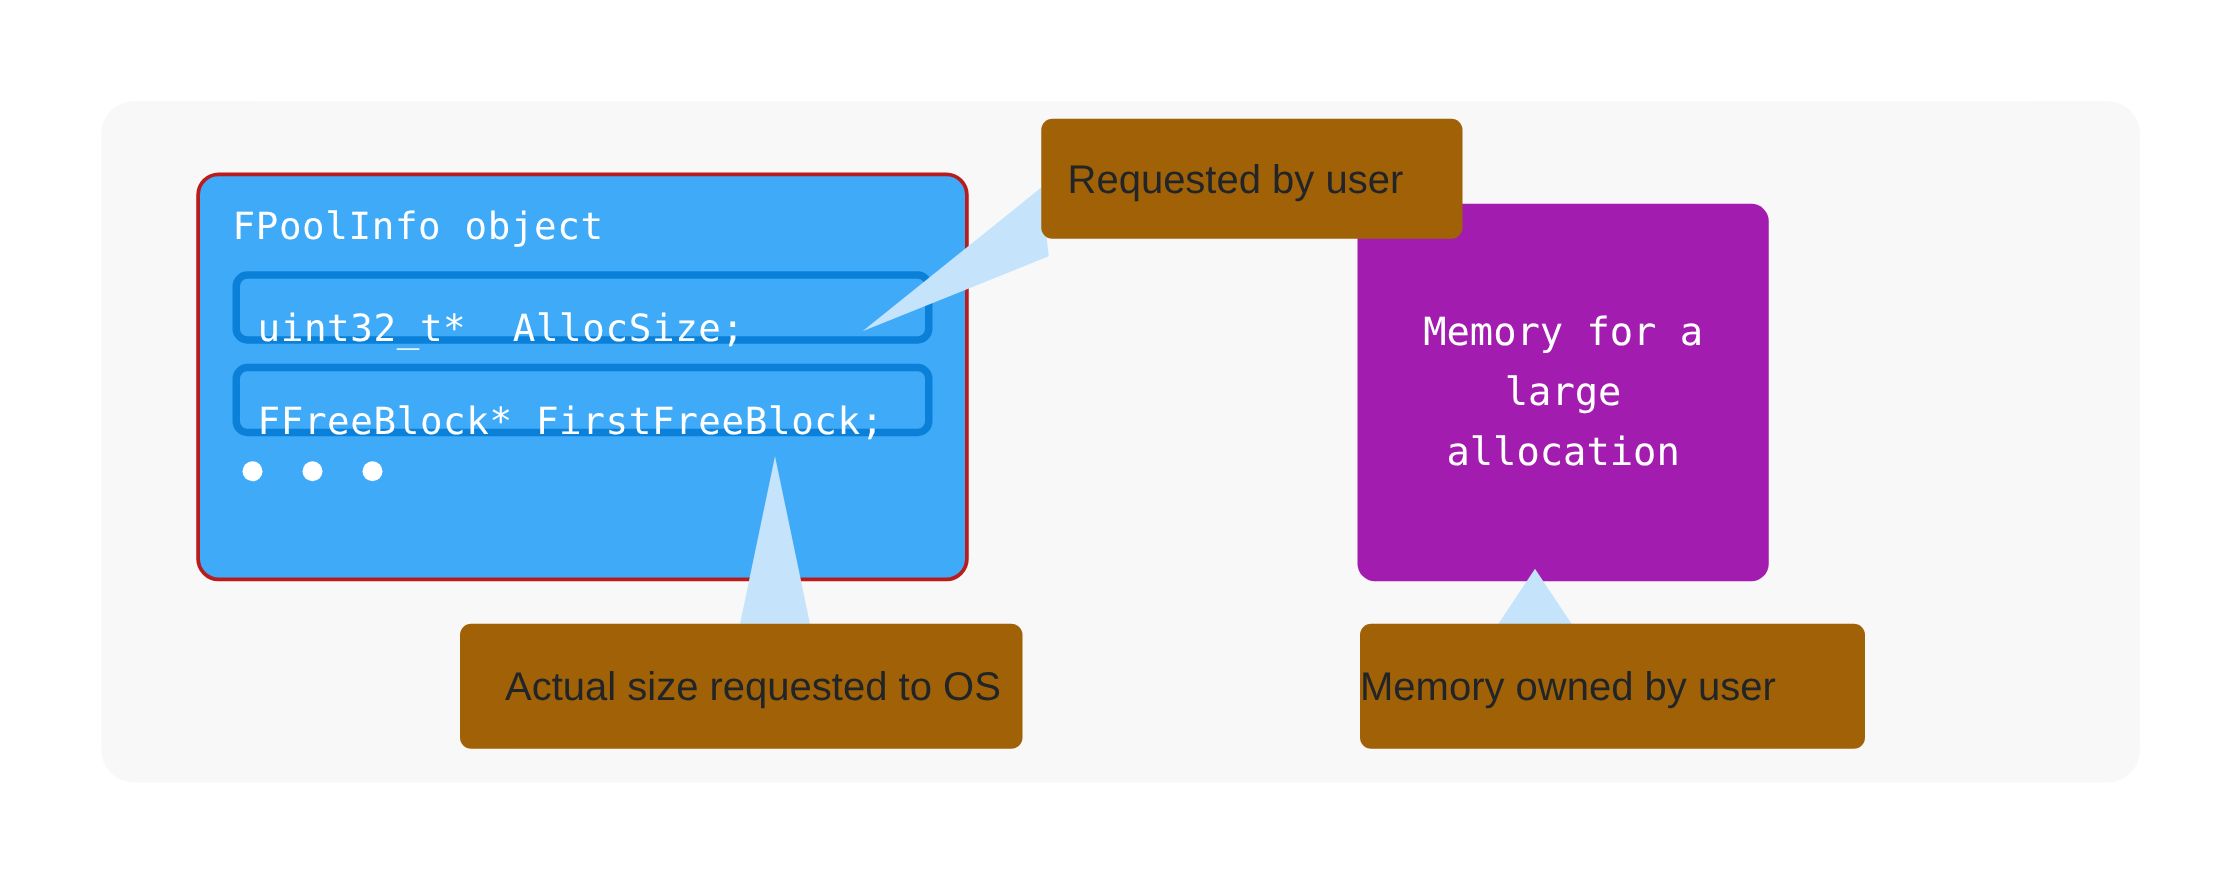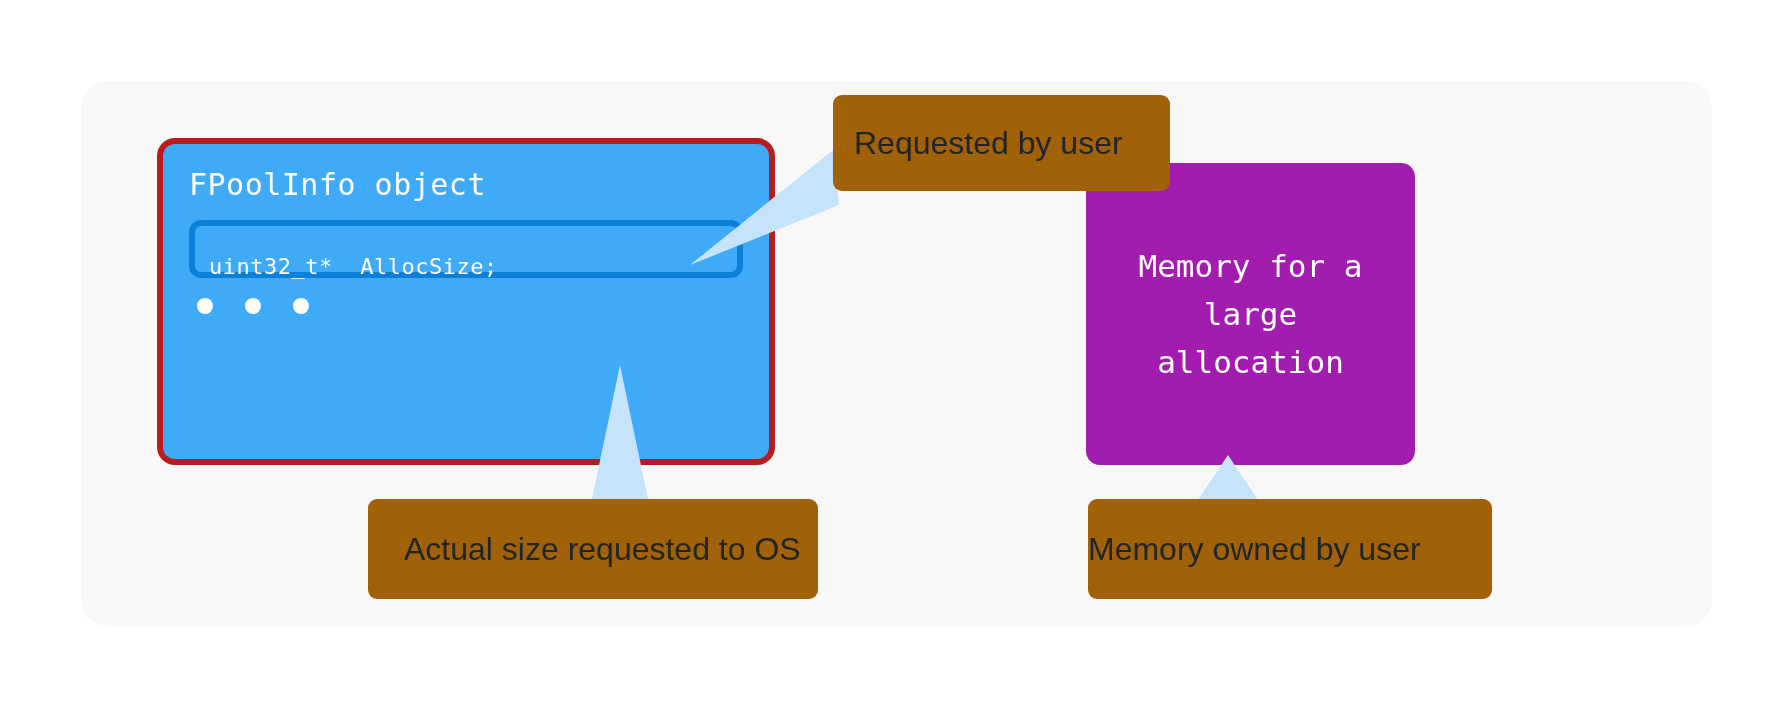--- a/index.html
+++ b/index.html
@@ -35,21 +35,21 @@
 
   
   #pool-box {
     position: absolute;
     left: 157px;
     top: 138px;
     width: 618px;
     height: 327px;
     box-sizing: border-box;
     background: #3faaf8;
-    border: 6px solid #b91c1c;
+    border: 3px solid #b91c1c;
     border-radius: 18px;
     padding: 22px 26px 0 26px;
   }
   #pool-title {
     color: #ffffff;
     font-family: "DejaVu Sans Mono", "Liberation Mono", monospace;
     font-size: 30px;
     line-height: 38px;
     letter-spacing: 0.5px;
     white-space: pre;
@@ -62,21 +62,21 @@
     border-radius: 12px;
     height: 58px;
     display: flex;
     align-items: center;
     padding-left: 14px;
     margin-bottom: 16px;
   }
   .pool-field span {
     color: #ffffff;
     font-family: "DejaVu Sans Mono", "Liberation Mono", monospace;
-    font-size: 22px;
+    font-size: 30px;
     line-height: 34px;
     letter-spacing: 0.5px;
     white-space: pre;
     margin-top: 36px;
   }
   #pool-ellipsis {
     display: flex;
     align-items: center;
     gap: 32px;
     margin-top: 20px;
@@ -162,20 +162,23 @@
 
   <div id="card"></div>
 
   <div id="pool-box">
     <div id="pool-title">FPoolInfo object</div>
 
     <div class="pool-field">
       <span>uint32_t*  AllocSize;</span>
     </div>
 
+    <div class="pool-field">
+      <span>FFreeBlock* FirstFreeBlock;</span>
+    </div>
 
     <div id="pool-ellipsis">
       <span class="dot"></span>
       <span class="dot"></span>
       <span class="dot"></span>
     </div>
   </div>
 
   <div id="alloc-box">
     <div id="alloc-text">Memory for a

